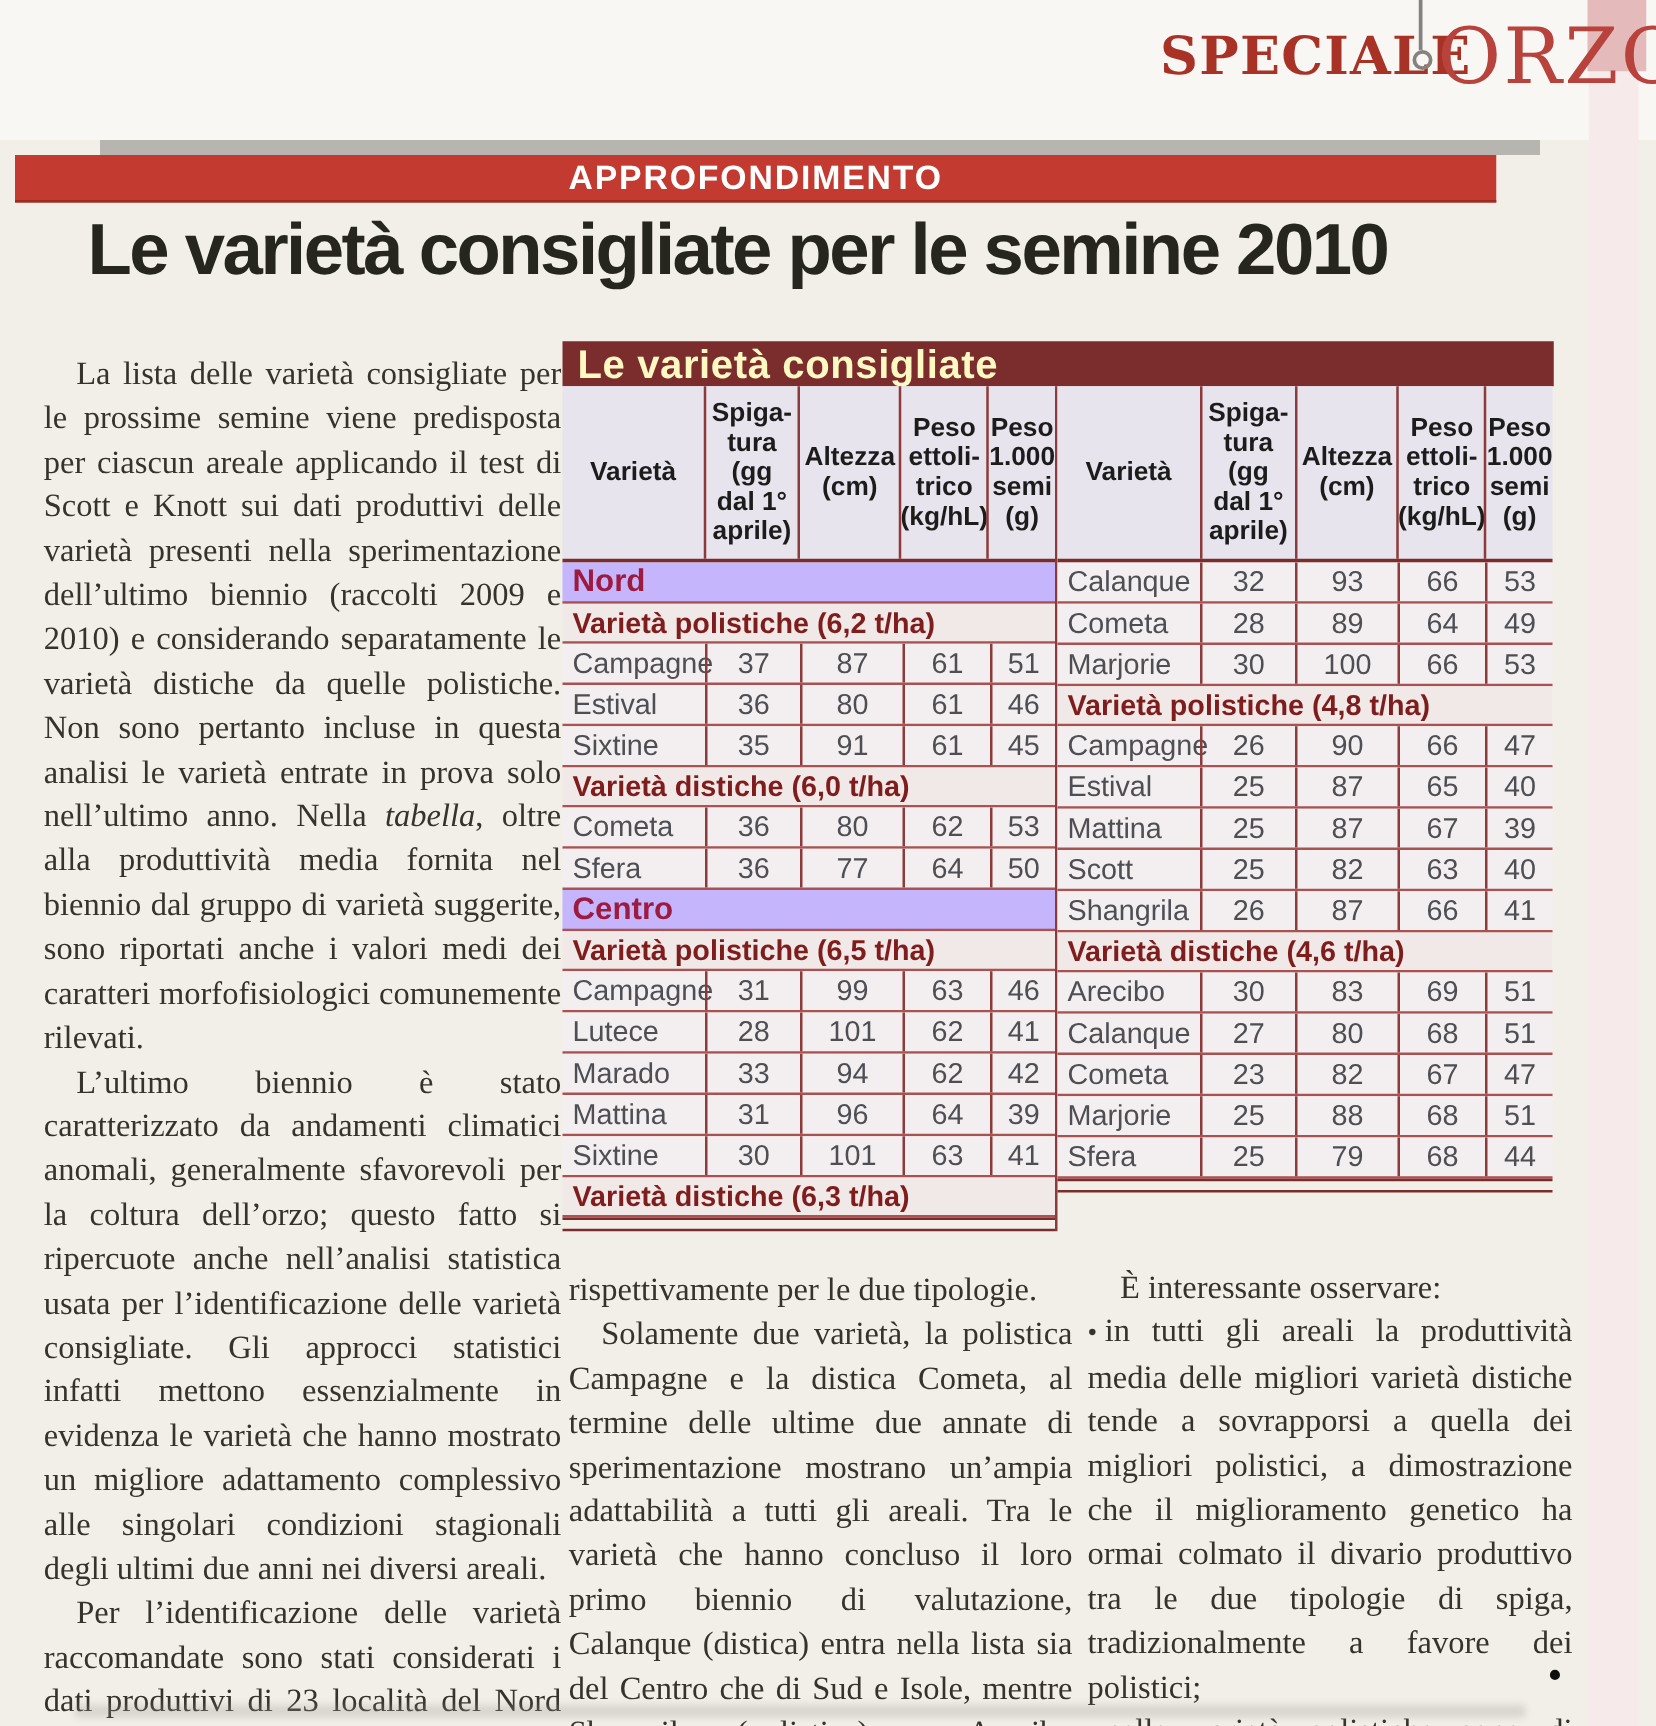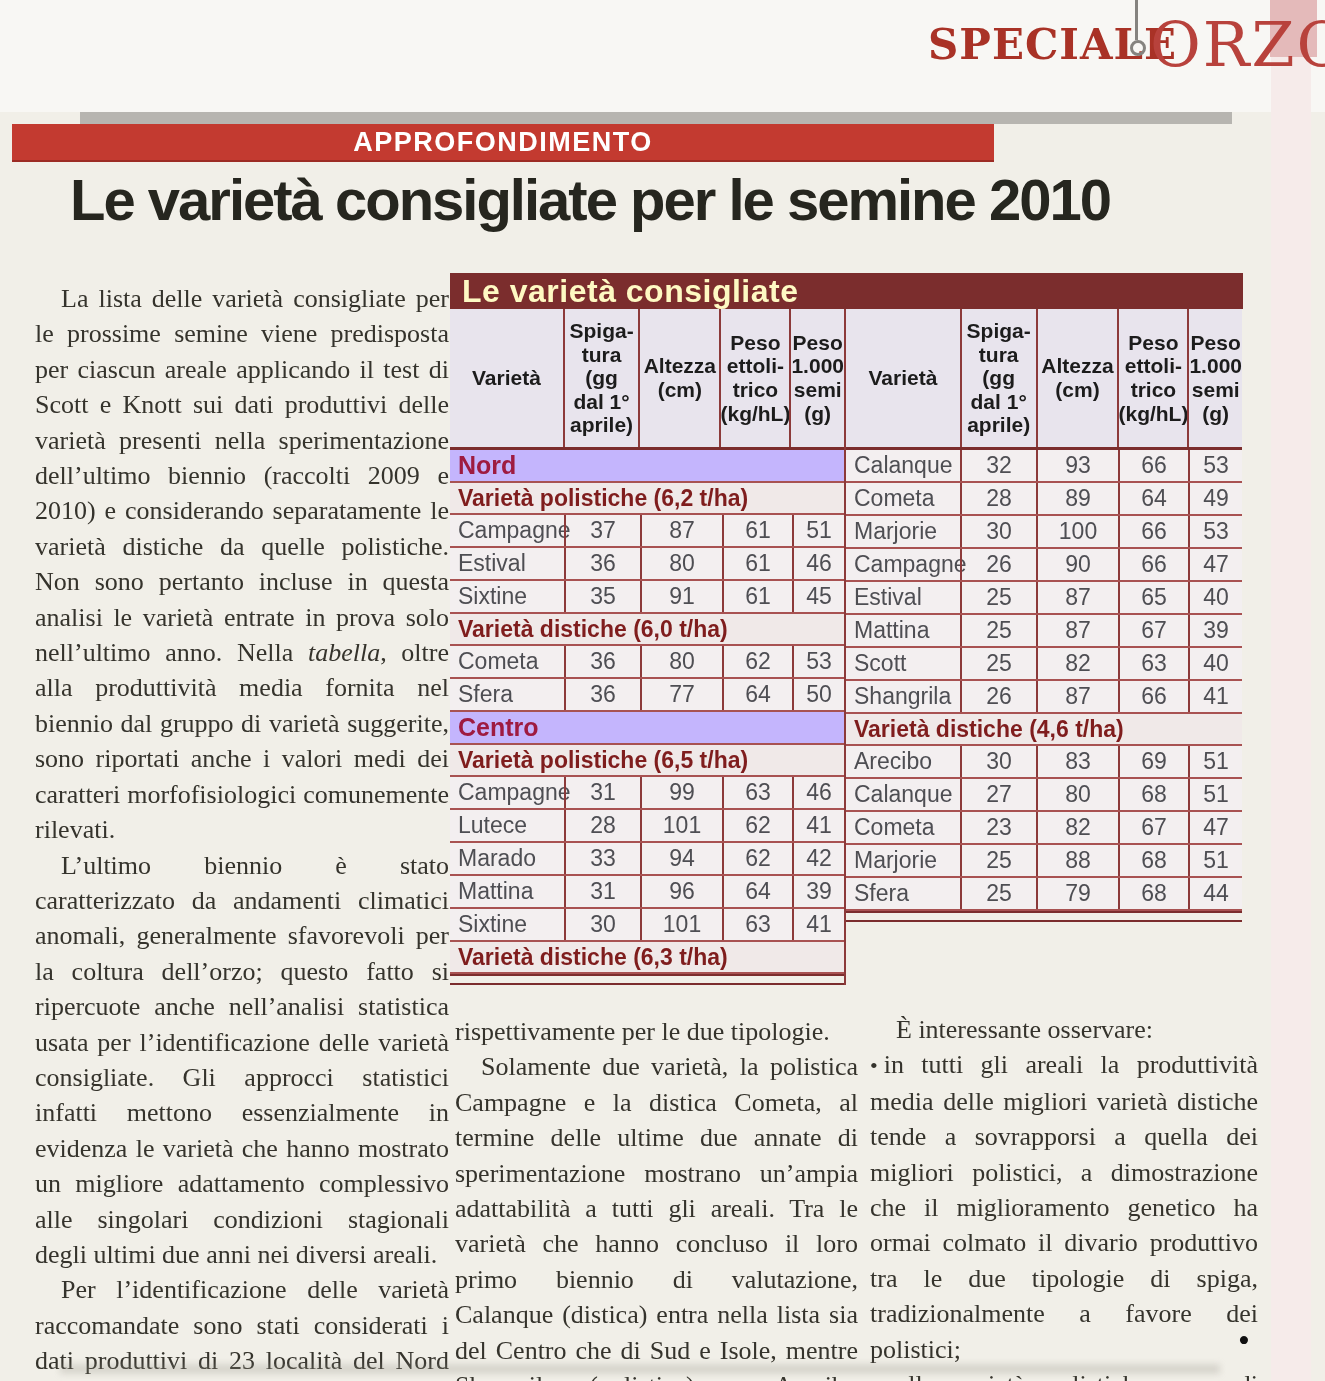--- a/index.html
+++ b/index.html
@@ -13,21 +13,21 @@
   
   .kicker-speciale{position:absolute;left:928px;top:20px;font-family:"DejaVu Serif",serif;
       font-weight:bold;font-size:42px;color:var(--kicker-dark-red,#a93226);letter-spacing:1px;}
   .kicker-orzo{position:absolute;left:1150px;top:8px;font-family:"DejaVu Serif",serif;
       font-size:62px;color:var(--kicker-light-red,#b8423c);letter-spacing:2px;}
   .kicker-line{position:absolute;left:1135px;top:0;width:3px;height:40px;background:#85837f;}
   .kicker-ring{position:absolute;left:1130px;top:40px;width:10px;height:10px;border:3px solid #85837f;
       border-radius:50%;background:transparent;}
 
   .shadow-bar{position:absolute;left:80px;top:112px;width:1152px;height:12px;background:#b7b5b0;}
-  .banner{position:absolute;left:12px;top:124px;width:982px;height:36px;background:var(--banner-red,#c33a30);
+  .banner{position:absolute;left:12px;top:124px;width:1185px;height:36px;background:var(--banner-red,#c33a30);
       display:flex;align-items:center;justify-content:center;border-bottom:2px solid #9c2b24;}
   .banner span{color:#fff;font-weight:bold;font-size:27px;letter-spacing:1.5px;}
 
   .headline{position:absolute;left:70px;top:166px;width:1180px;margin:0;
       font-size:58px;font-weight:bold;color:#26261f;letter-spacing:-2px;white-space:nowrap;}
 
   
   .col{position:absolute;font-family:"Liberation Serif",serif;font-size:26px;line-height:35.4px;
       color:#35332c;text-align:justify;}
   .col p{margin:0;}
@@ -225,20 +225,21 @@
             <div class="cell c3">64</div>
             <div class="cell c4">49</div>
           </div>
           <div class="row data">
             <div class="cell c0">Marjorie</div>
             <div class="cell c1">30</div>
             <div class="cell c2">100</div>
             <div class="cell c3">66</div>
             <div class="cell c4">53</div>
           </div>
+          <div class="row subsection">Varietà polistiche (4,8 t/ha)</div>
           <div class="row data">
             <div class="cell c0">Campagne</div>
             <div class="cell c1">26</div>
             <div class="cell c2">90</div>
             <div class="cell c3">66</div>
             <div class="cell c4">47</div>
           </div>
           <div class="row data">
             <div class="cell c0">Estival</div>
             <div class="cell c1">25</div>

